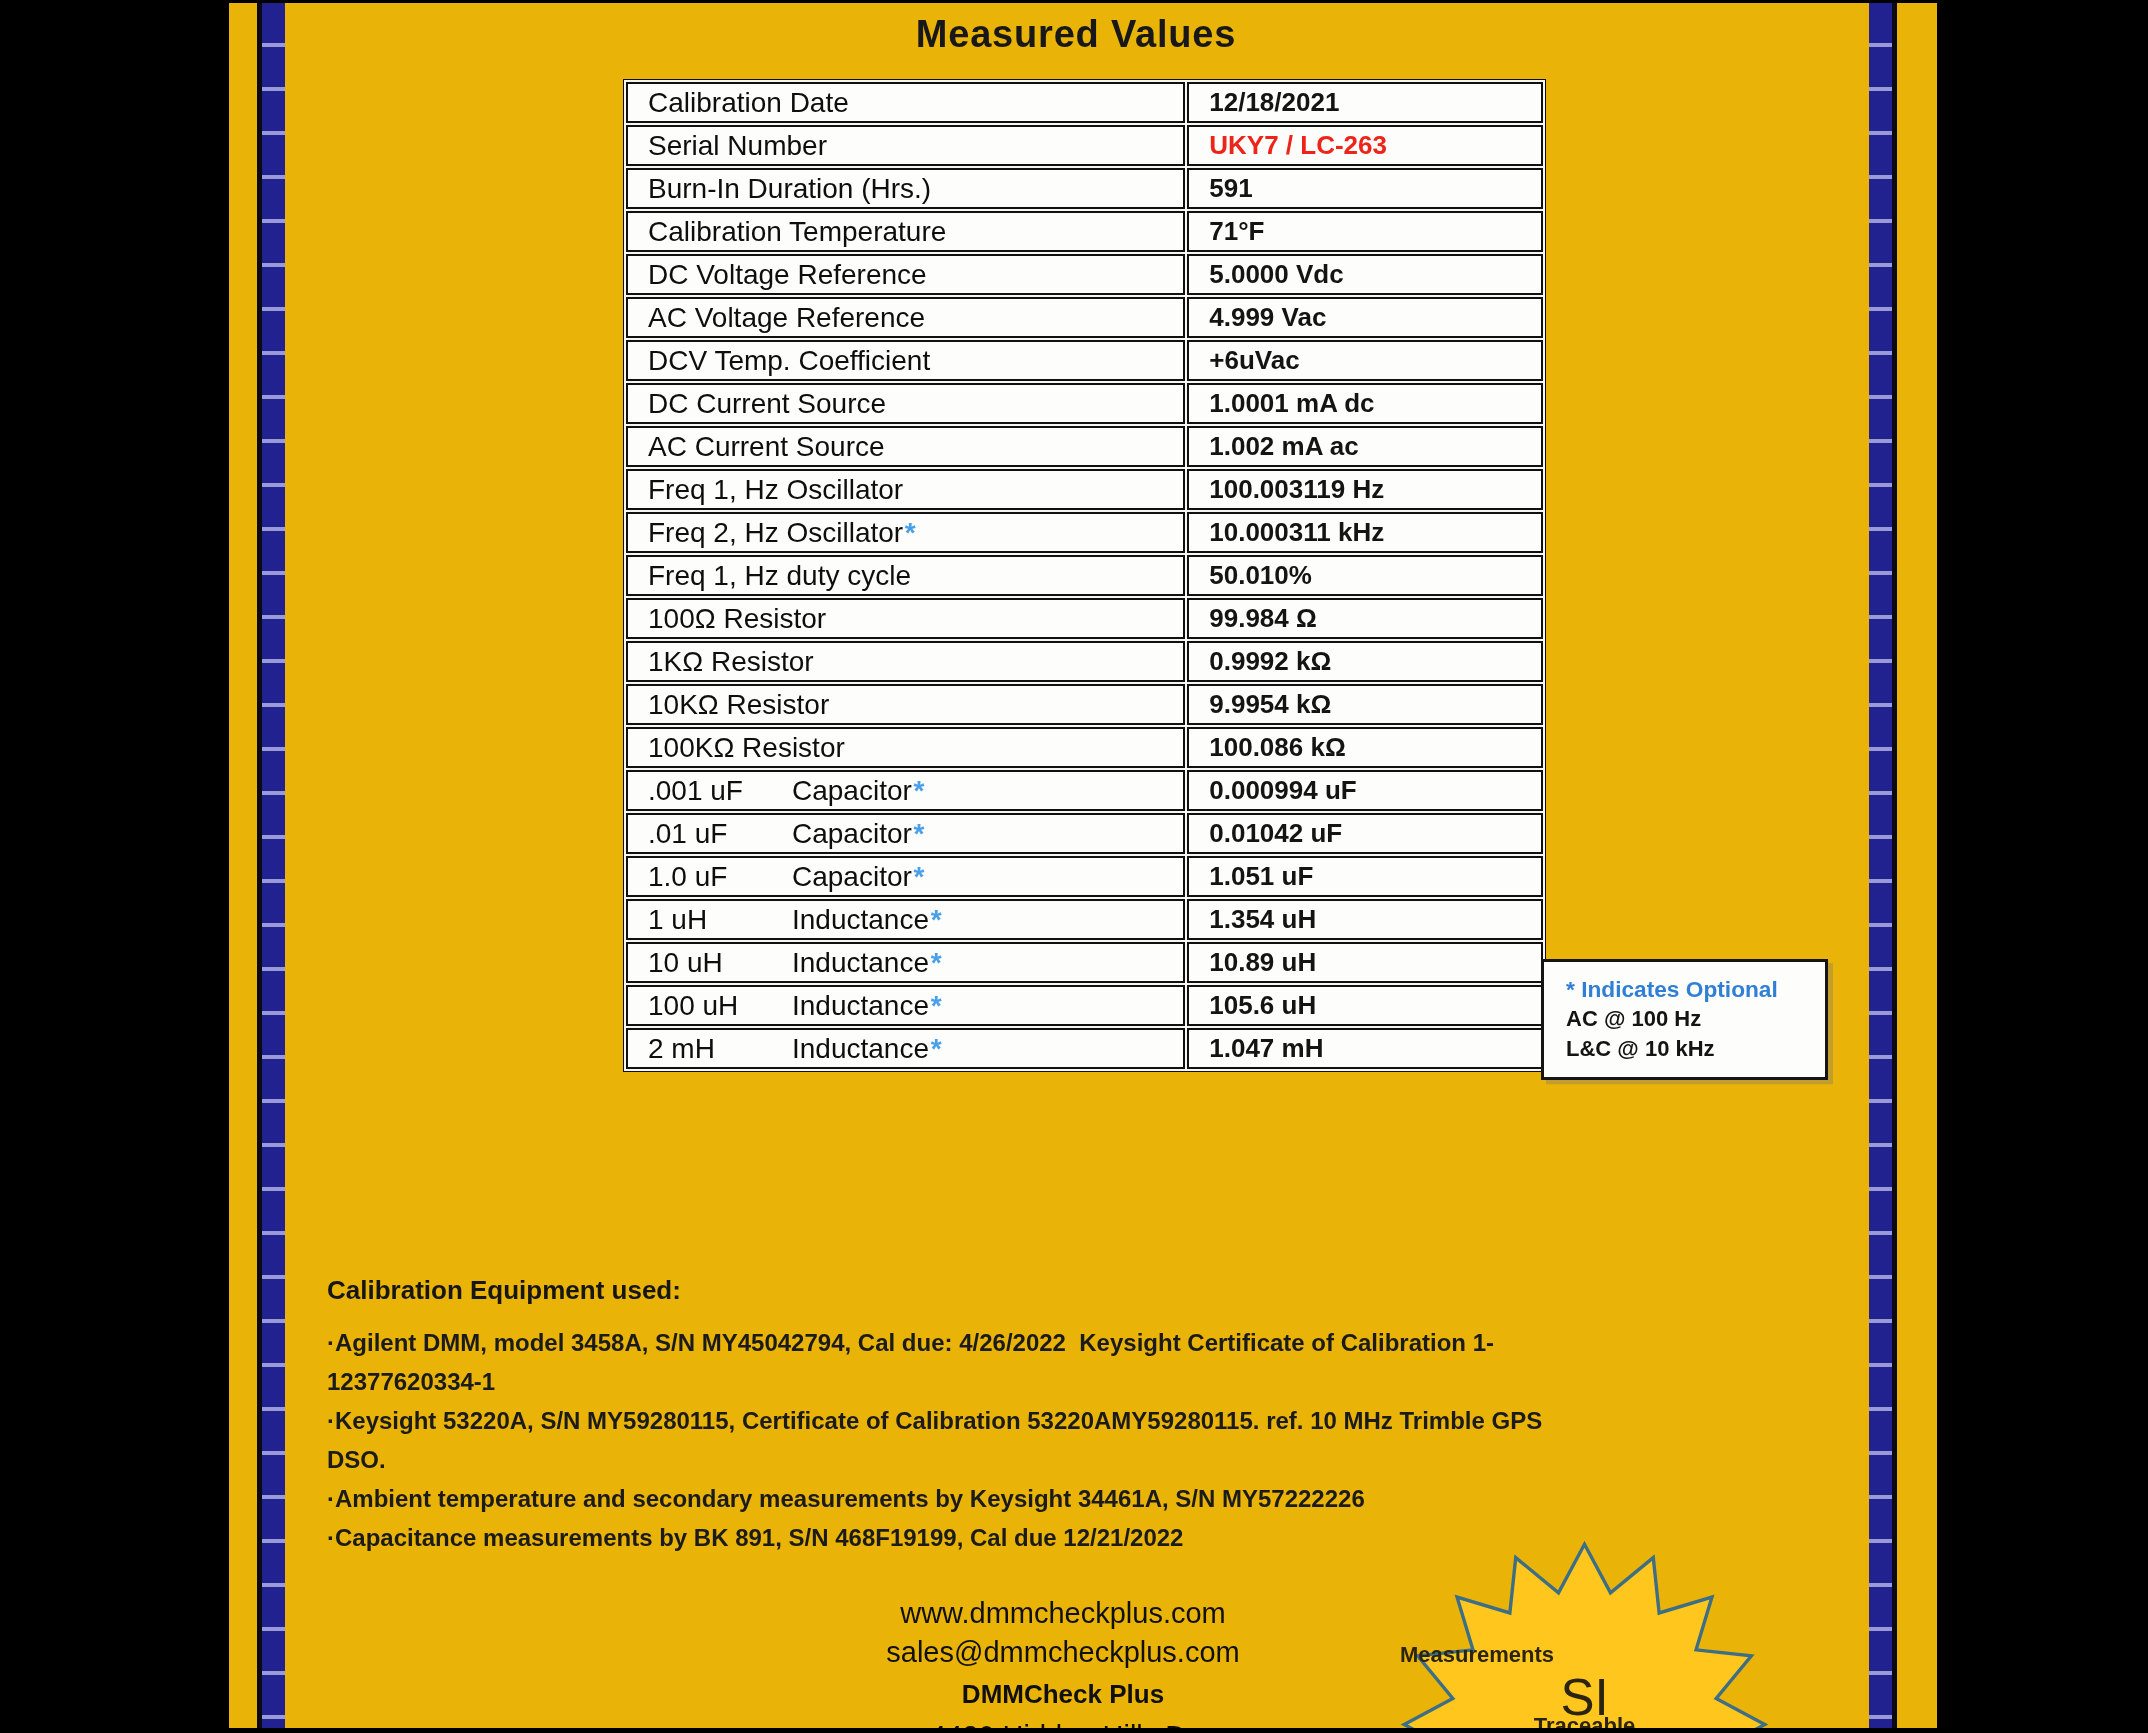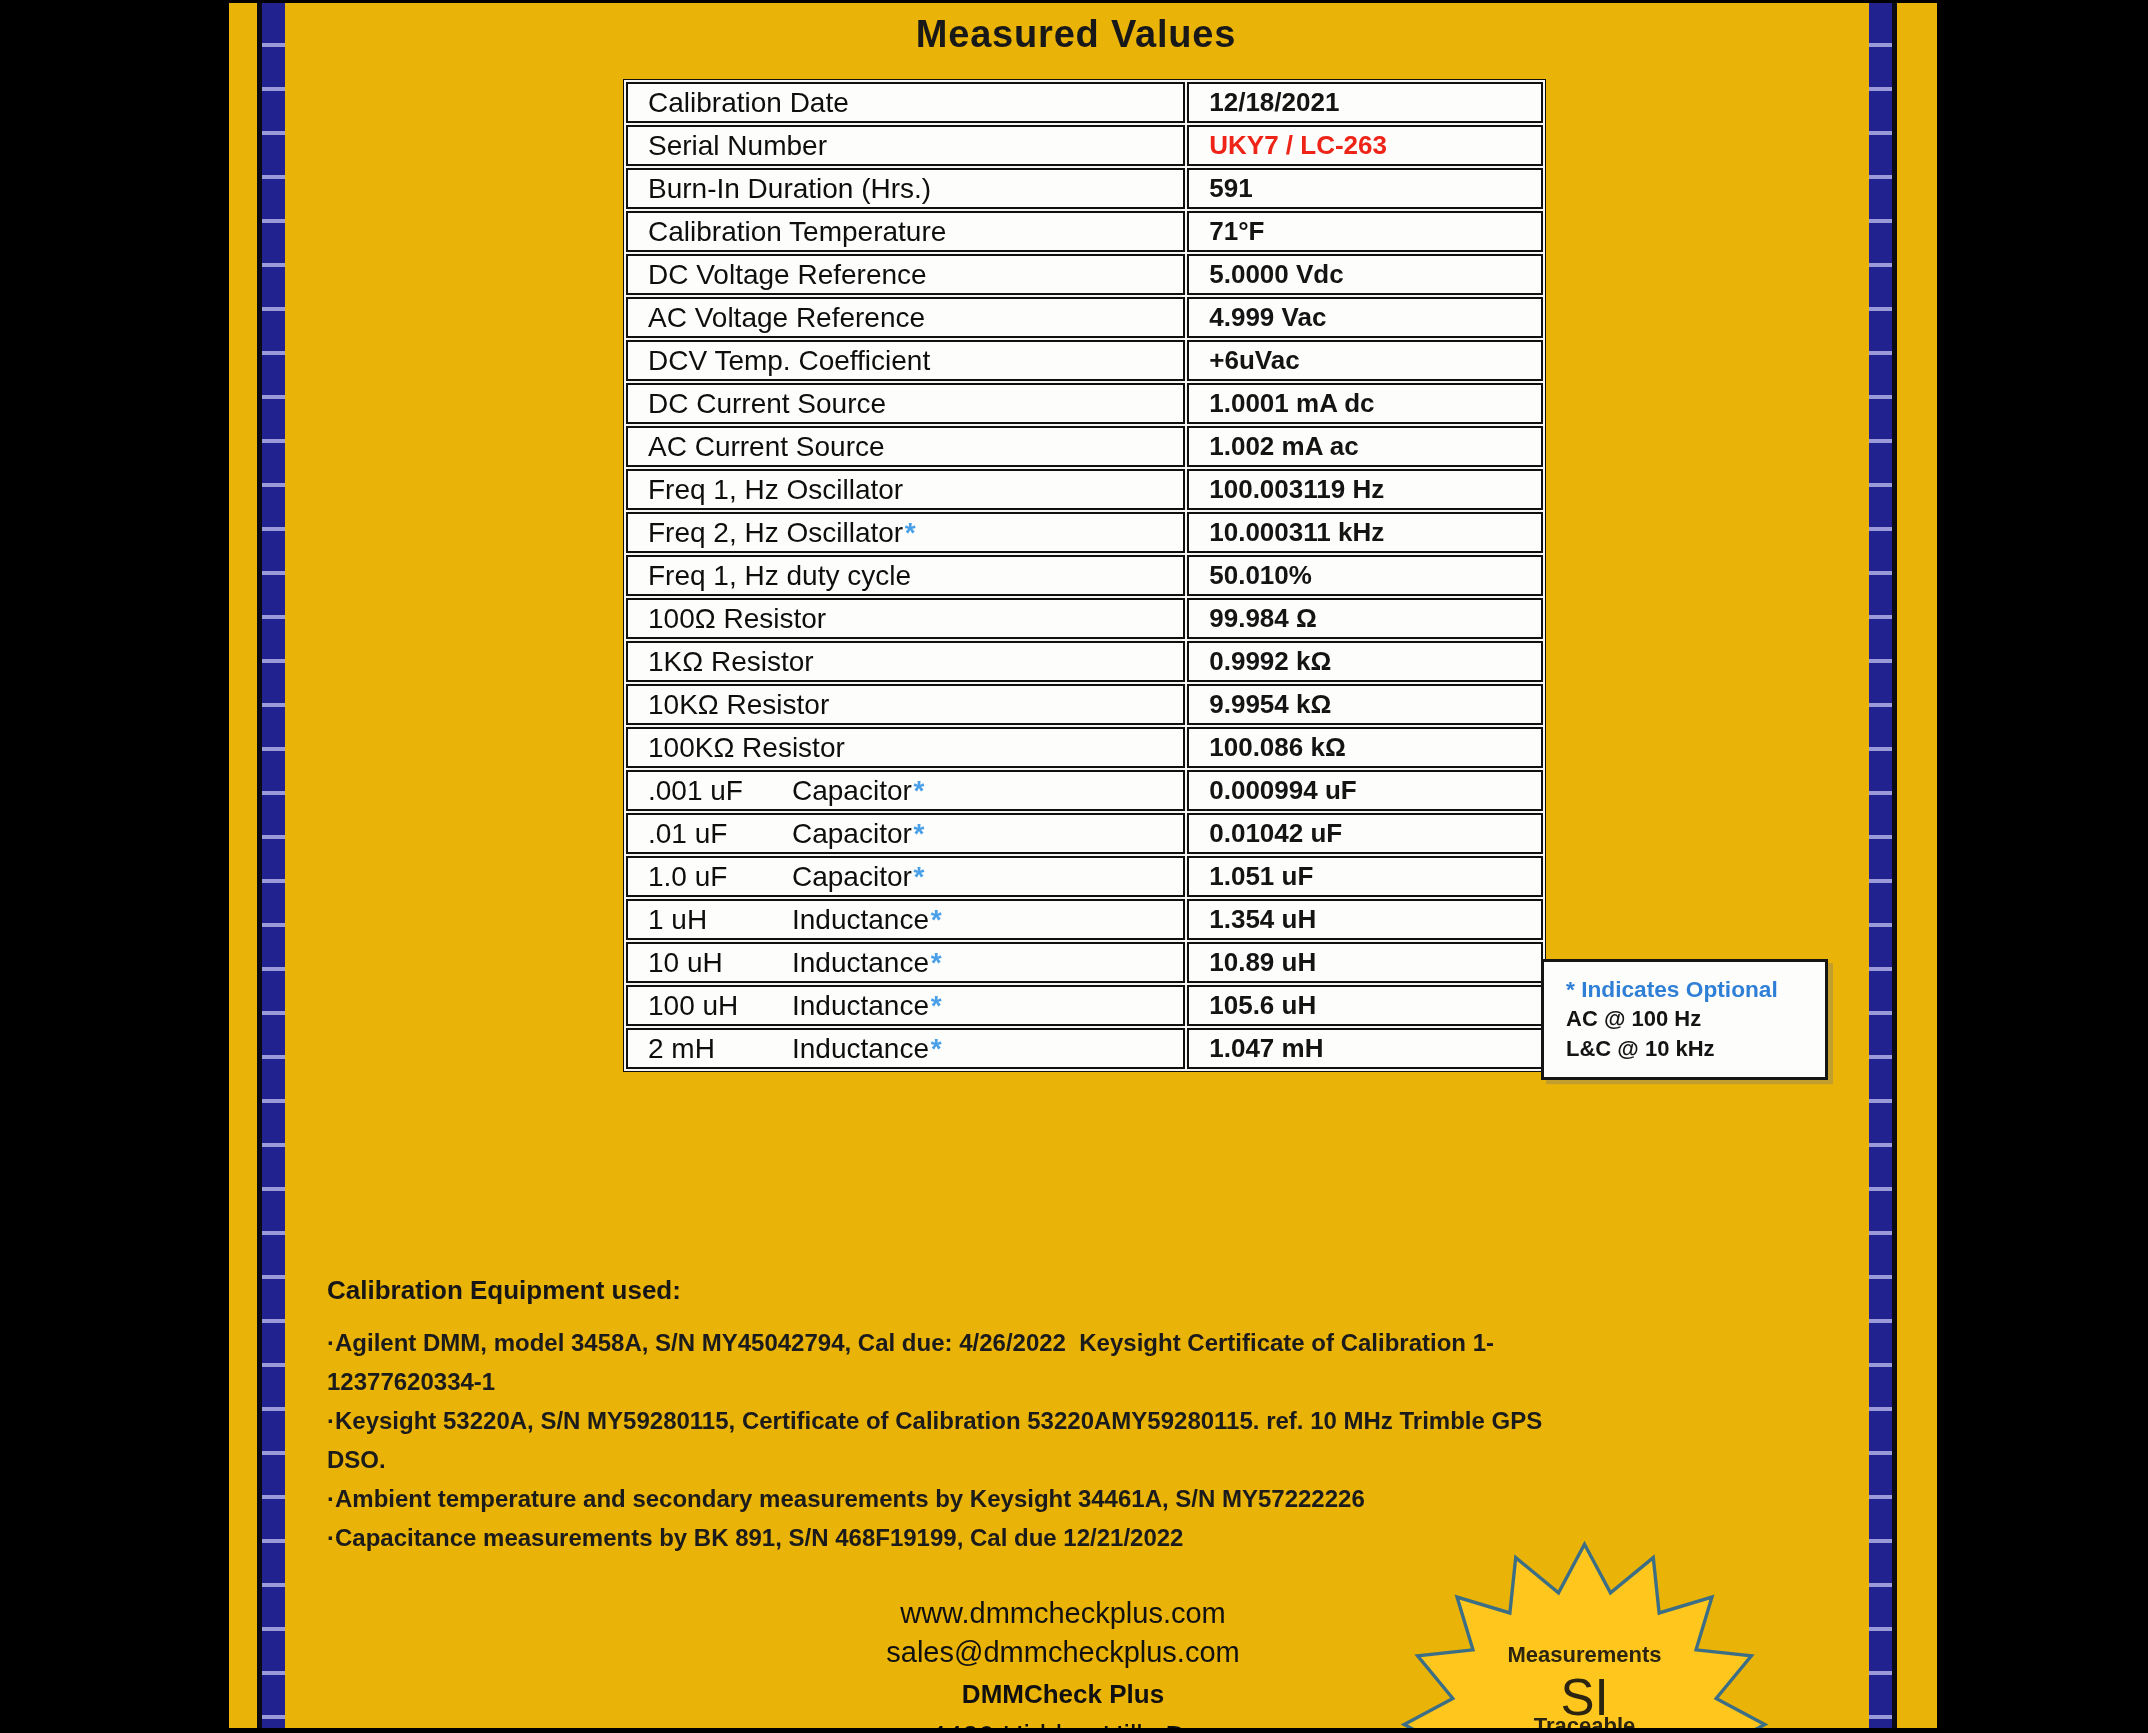--- a/index.html
+++ b/index.html
@@ -39,21 +39,21 @@
   .eq-heading{font-size:26px;font-weight:700;color:#161616;margin-bottom:17px;}
   .eq-line{font-size:24px;font-weight:700;color:#1b1b1b;line-height:39px;white-space:pre-wrap;}
 
   .footer{position:absolute;left:379px;top:1591px;width:910px;text-align:center;}
   .f-site,.f-mail{font-size:29px;font-weight:500;color:#101010;line-height:39px;}
   .f-company{font-size:26px;font-weight:600;color:#101010;line-height:45px;}
   .f-address{font-size:29px;font-weight:500;color:#101010;line-height:39px;}
 
   .badge{position:absolute;left:1171px;top:1537px;width:369px;height:369px;}
   .badge svg{position:absolute;left:0;top:0;}
-  .badge .b1{position:absolute;left:0;top:102px;width:369px;text-align:center;
+  .badge .b1{position:absolute;left:0;top:102px;width:369px;
              font-size:22px;font-weight:700;color:#2b2410;}
   .badge .b2{position:absolute;left:0;top:128px;width:369px;text-align:center;
              font-size:51px;font-weight:400;color:#2b2410;}
   .badge .b3{position:absolute;left:0;top:173px;width:369px;text-align:center;
              font-size:22px;font-weight:700;color:#2b2410;}
 </style>
 </head>
 <body>
 
 <div class="page">

